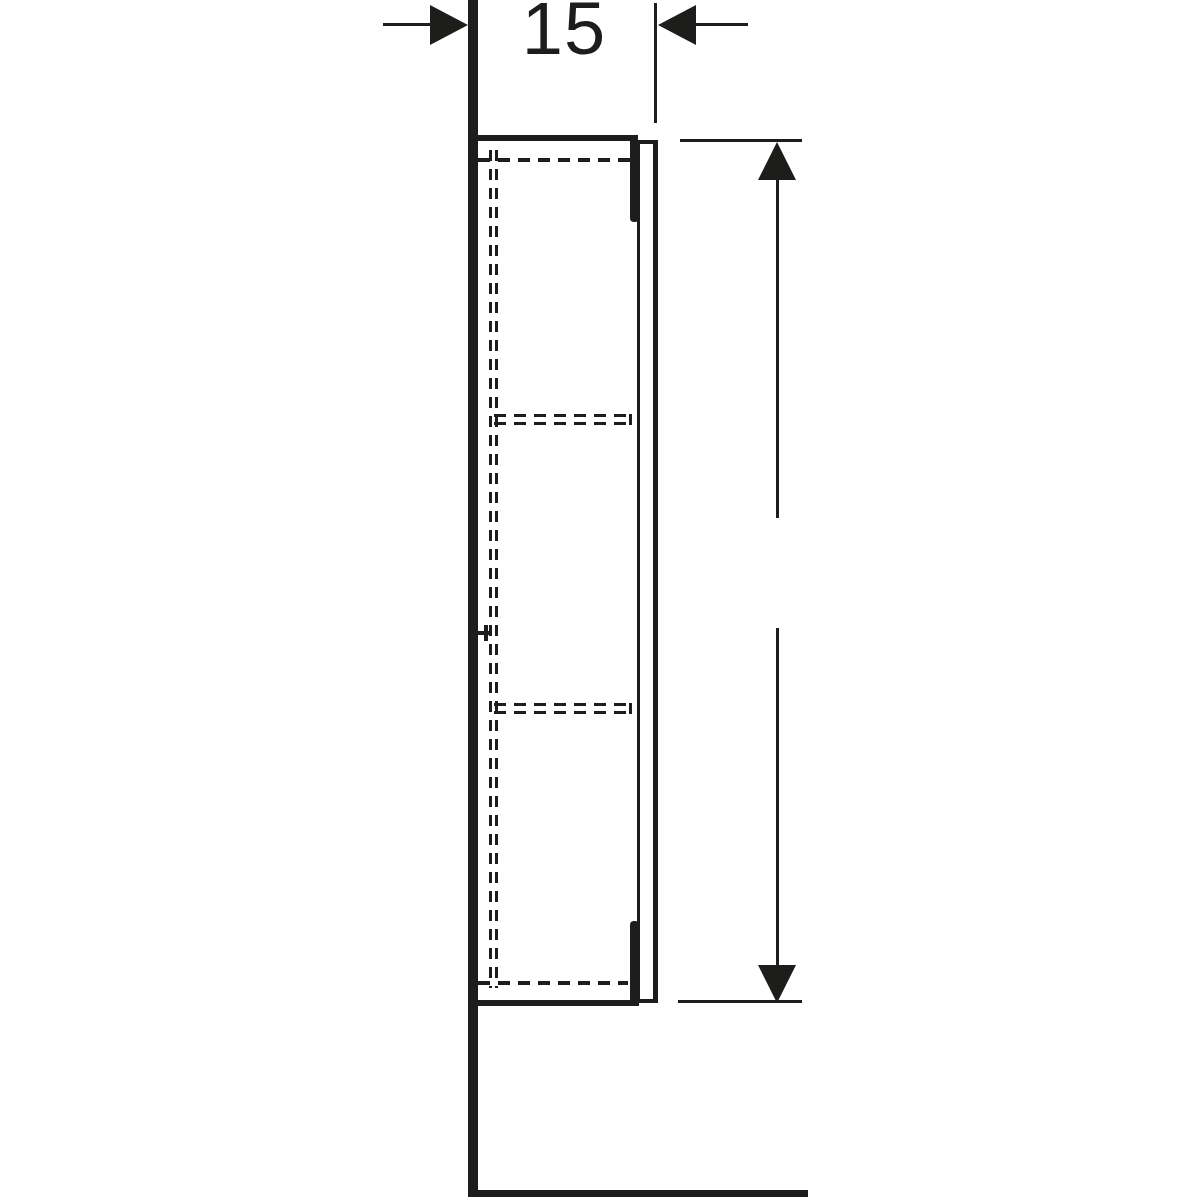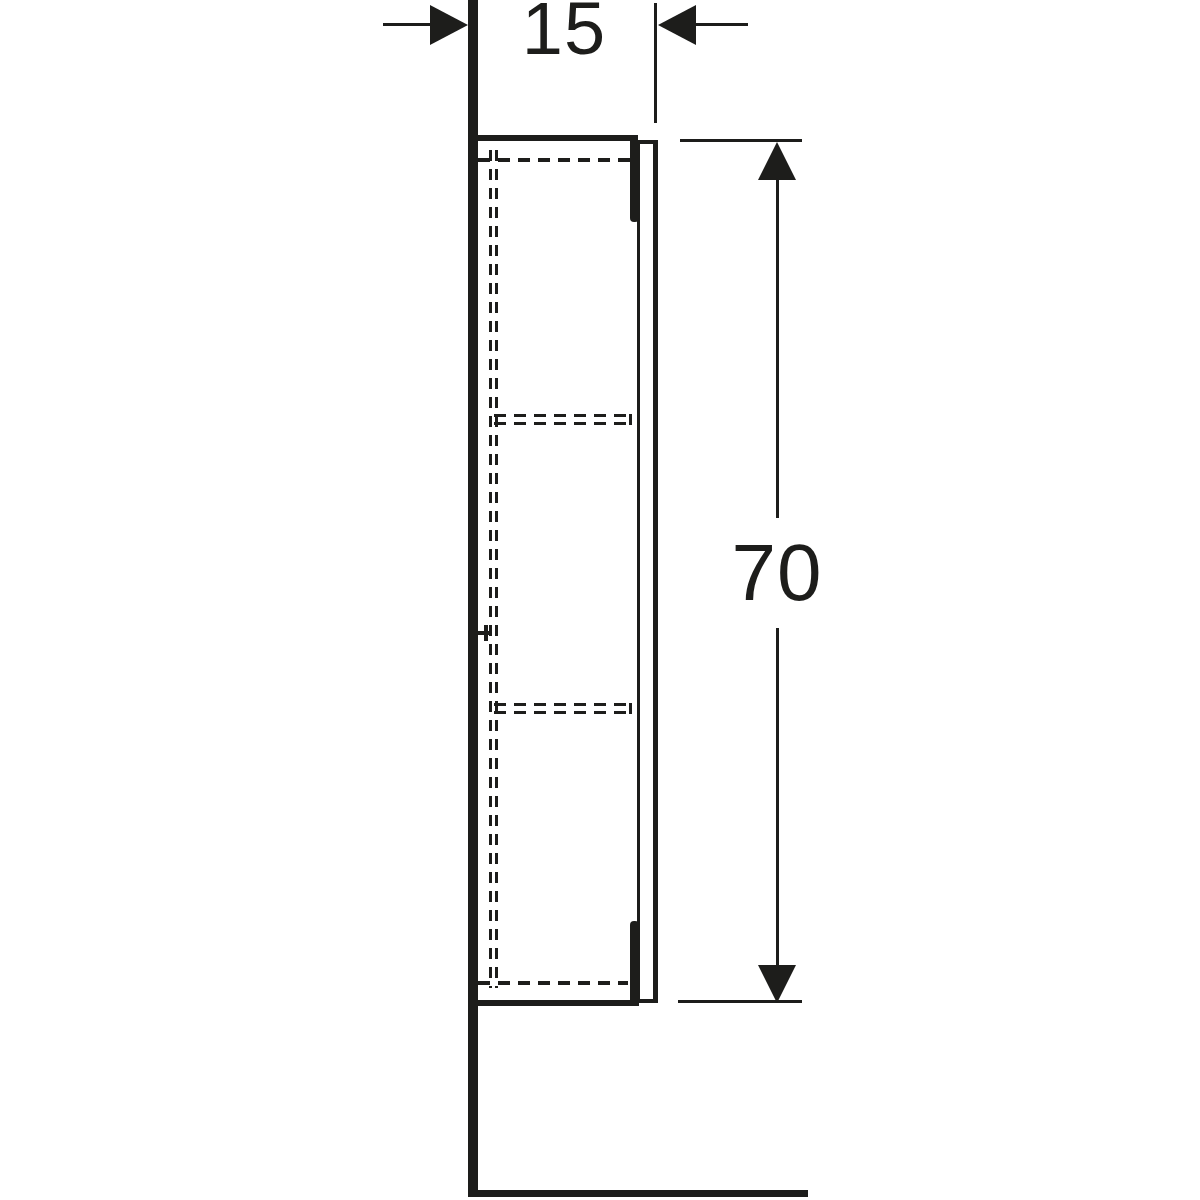--- a/index.html
+++ b/index.html
@@ -76,17 +76,16 @@
   <div class="tri tri-right" style="left:430px; top:5px;"></div>
   <div class="tri tri-left" style="left:658px; top:5px;"></div>
   <div class="abs ink" style="left:696px; top:23px; width:52px; height:3px;"></div>
   <div class="abs ink" style="left:654px; top:3px; width:3px; height:120px;"></div>
   <div class="dim-label" style="left:504px; top:-8px; width:120px; font-size:74px; line-height:74px;">15</div>
 
   <div class="abs ink" style="left:680px; top:139px; width:122px; height:3px;"></div>
   <div class="abs ink" style="left:678px; top:1000px; width:124px; height:3px;"></div>
   <div class="tri tri-up" style="left:758px; top:142px;"></div>
   <div class="abs ink" style="left:776px; top:176px; width:3px; height:342px;"></div>
-  <div class="dim-label" style="left:716px; top:533px; width:122px; font-size:80px; line-height:80px;">70</div>
   <div class="abs ink" style="left:776px; top:628px; width:3px; height:340px;"></div>
   <div class="tri tri-down" style="left:758px; top:965px;"></div>
 
 </div>
 
 </body></html>

